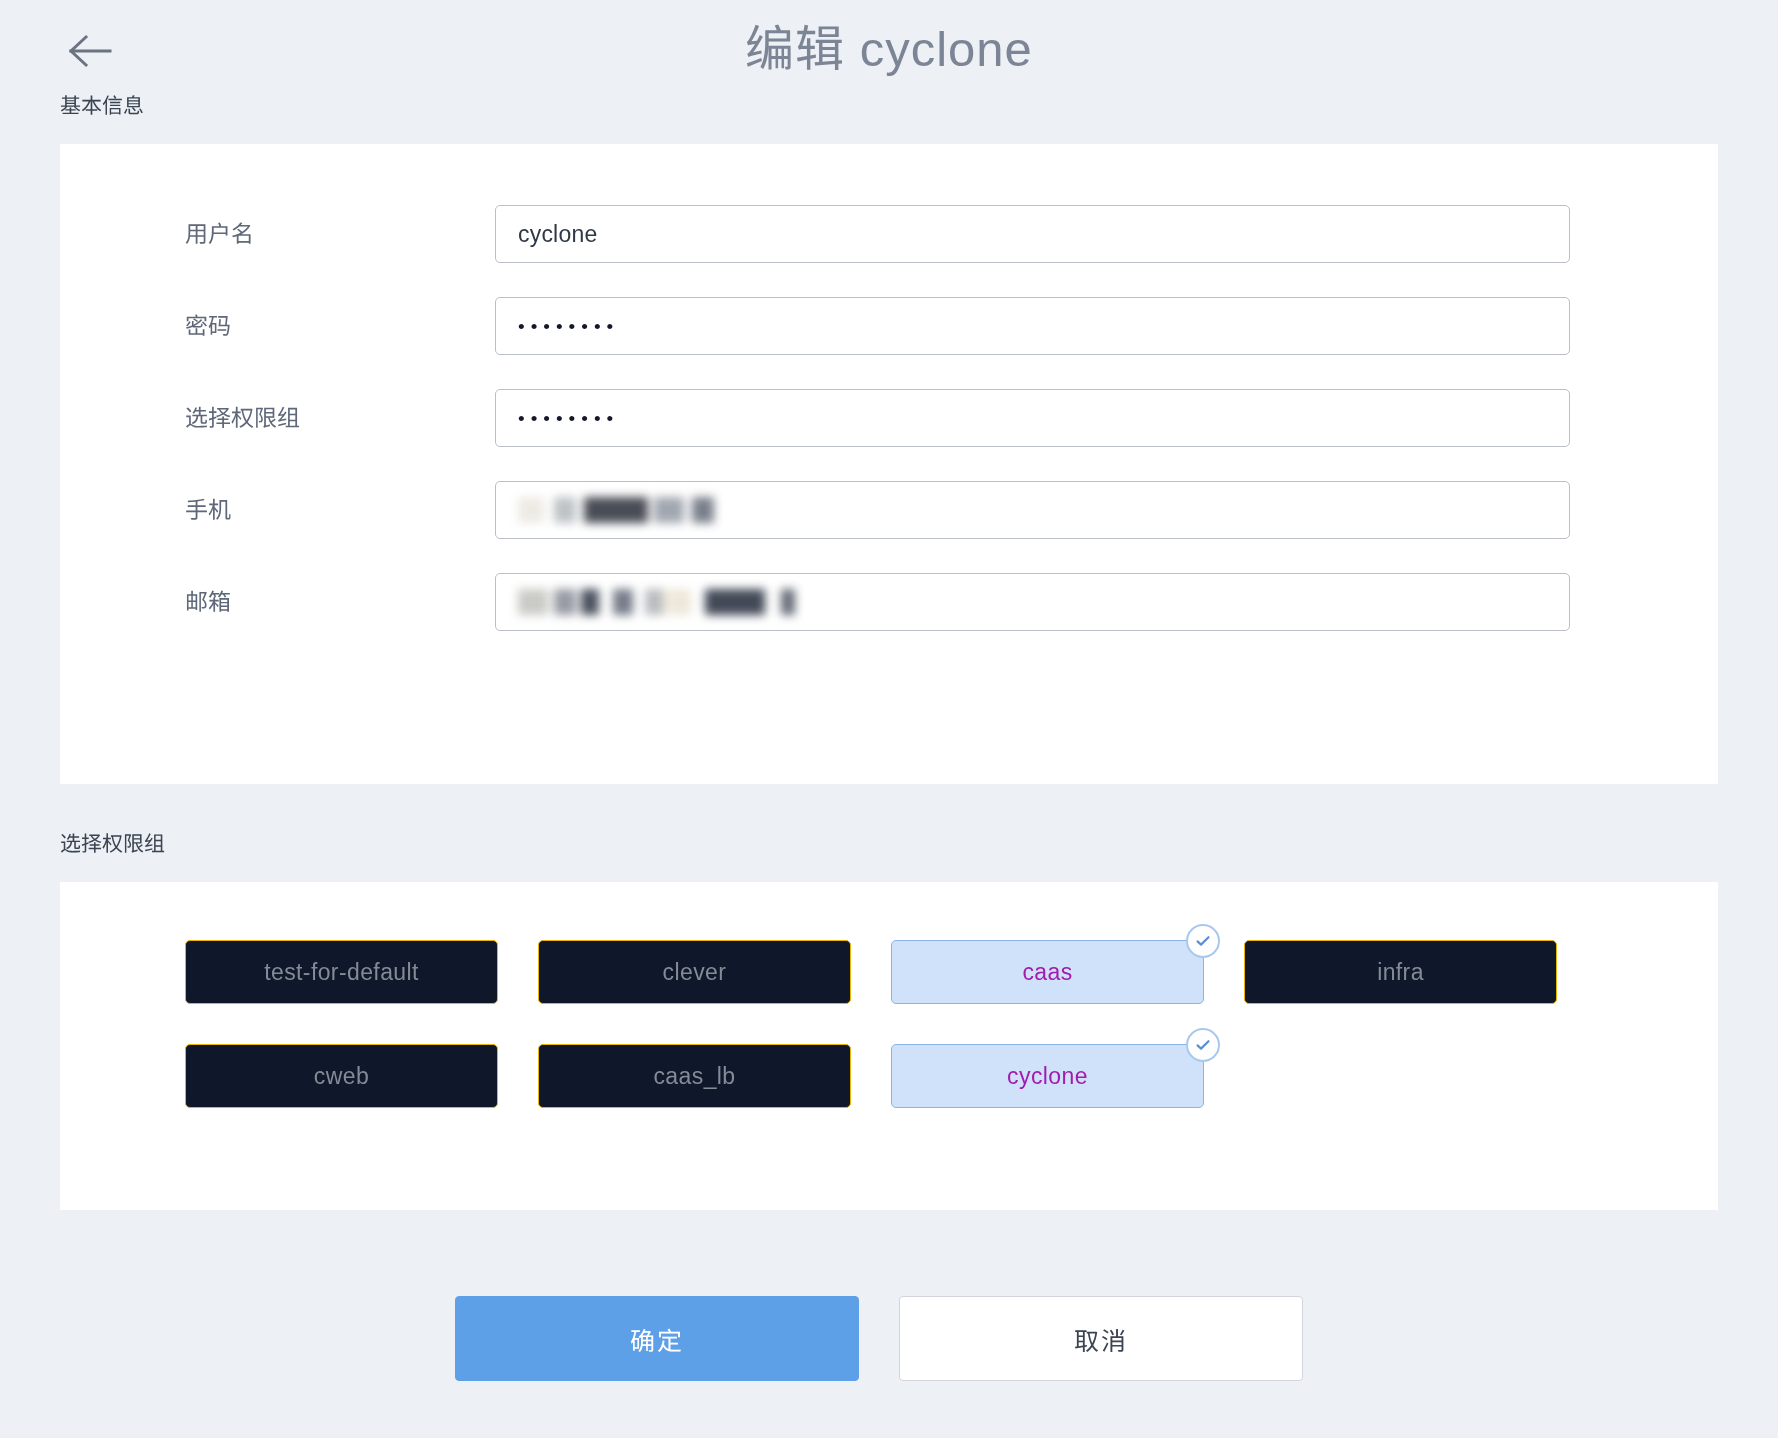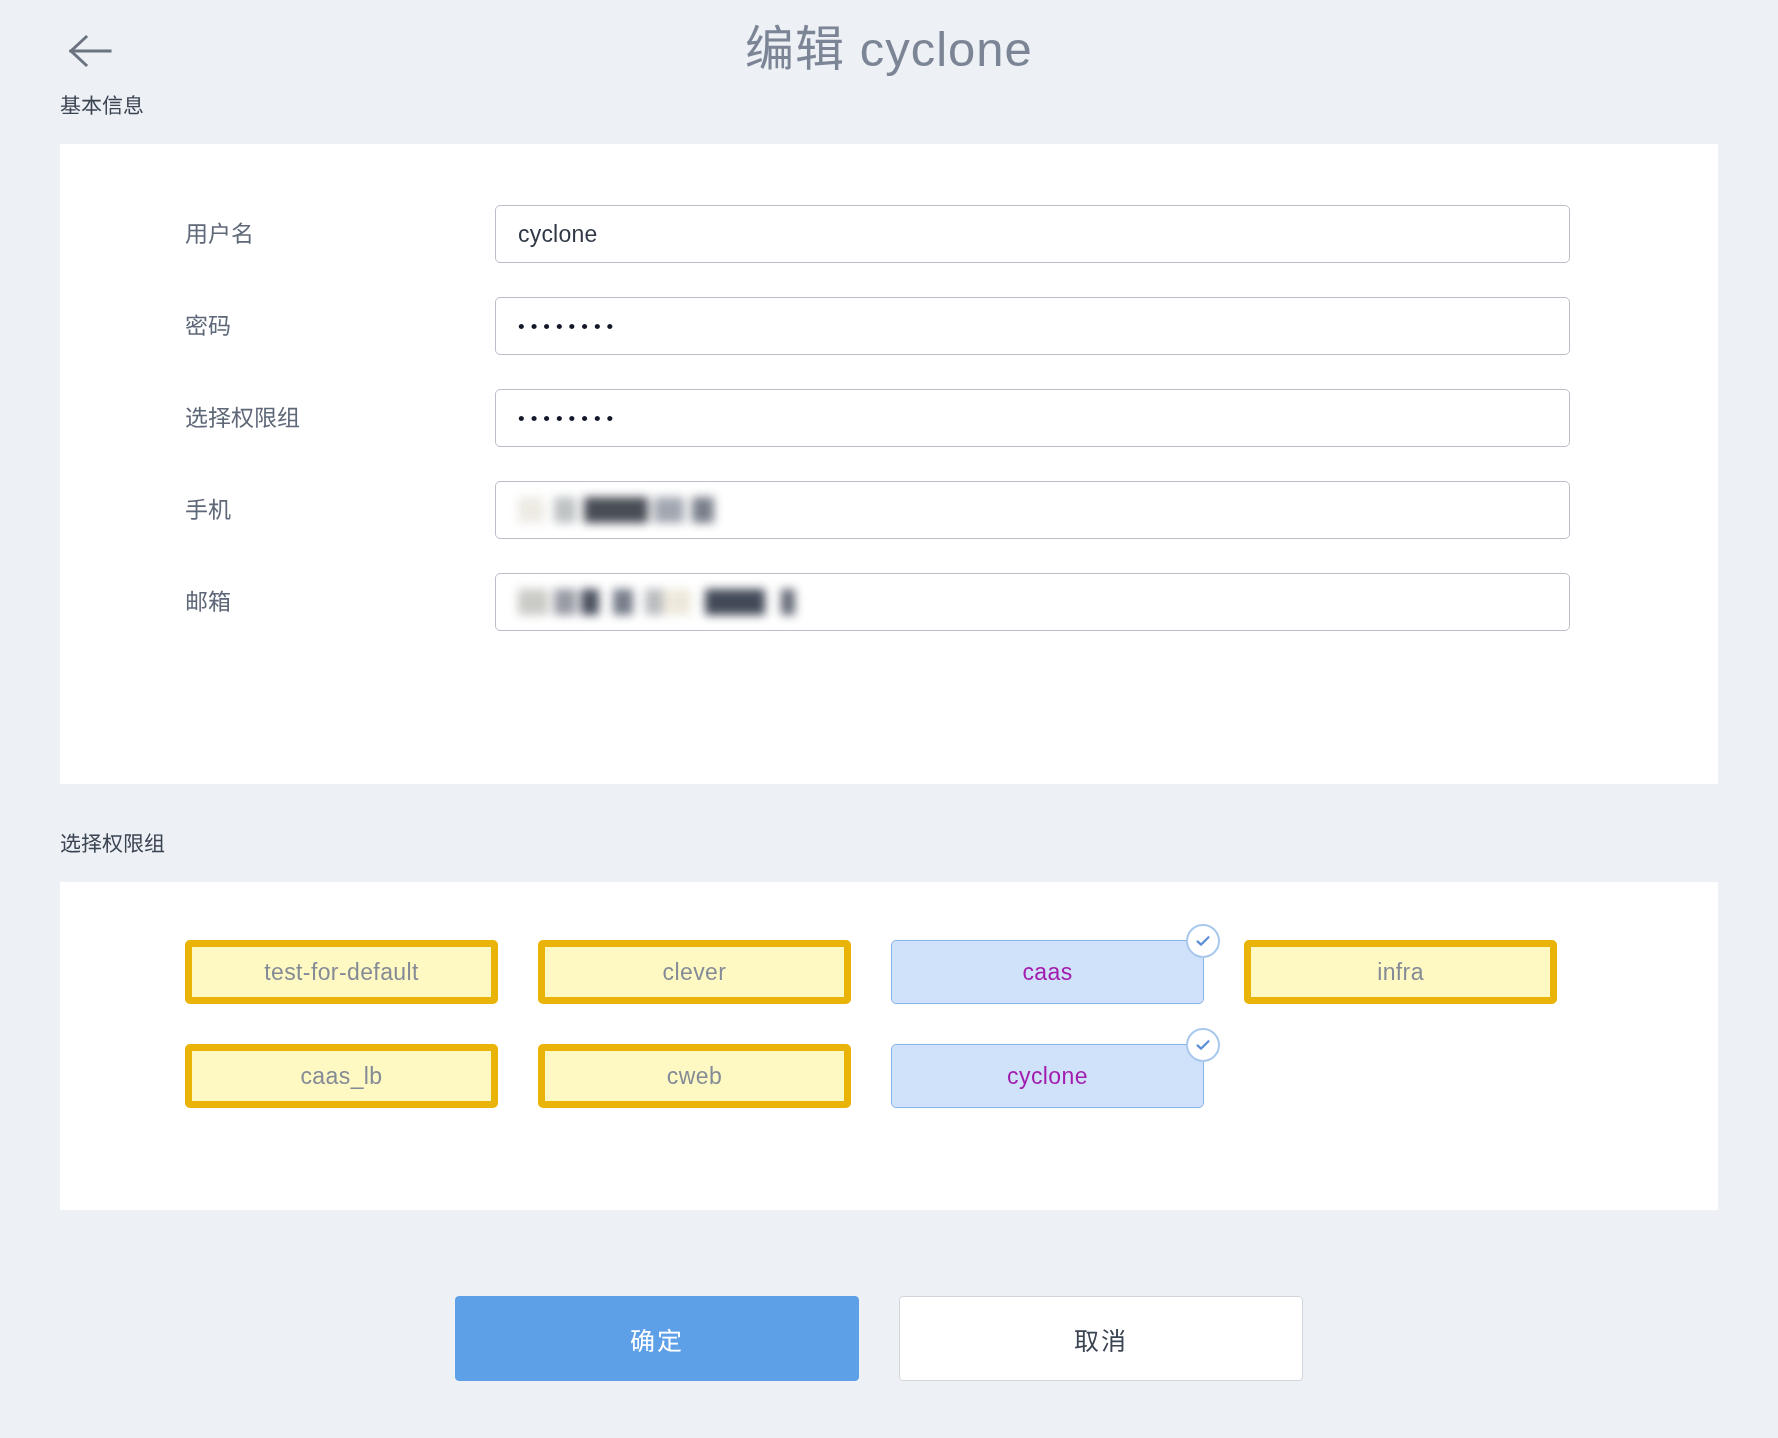--- a/index.html
+++ b/index.html
@@ -138,23 +138,23 @@
     position: relative;
     width: 313px;
     margin-right: 40px;
     margin-bottom: 40px;
   }
   .chip-wrap:nth-child(4n) { margin-right: 0; }
   .chip {
     width: 313px;
     height: 64px;
     box-sizing: border-box;
-    border: 7px solid #eab308;
+    border: 1px solid #eab308;
     border-radius: 5px;
-    background: #fef9c3;
+    background: #0f172a;
     color: #848b96;
     font-size: 23px;
     display: flex;
     align-items: center;
     justify-content: center;
     cursor: pointer;
     letter-spacing: 0.4px;
     user-select: none;
   }
   .chip.selected {
@@ -291,25 +291,25 @@
             <path d="M3.5 9.4 L7 12.6 L14.5 5.2" stroke="#5b8fd6" stroke-width="2.2" stroke-linecap="round" stroke-linejoin="round" fill="none"></path>
           </svg>
         </div>
       </div>
 
       <div class="chip-wrap">
         <div class="chip">infra</div>
       </div>
 
       <div class="chip-wrap">
+        <div class="chip">cweb</div>
+      </div>
+
+      <div class="chip-wrap">
         <div class="chip">caas_lb</div>
-      </div>
-
-      <div class="chip-wrap">
-        <div class="chip">cweb</div>
       </div>
 
       <div class="chip-wrap">
         <div class="chip selected">cyclone</div>
         <div class="chip-check">
           <svg width="18" height="18" viewBox="0 0 18 18" fill="none" aria-hidden="true">
             <path d="M3.5 9.4 L7 12.6 L14.5 5.2" stroke="#5b8fd6" stroke-width="2.2" stroke-linecap="round" stroke-linejoin="round" fill="none"></path>
           </svg>
         </div>
       </div>

